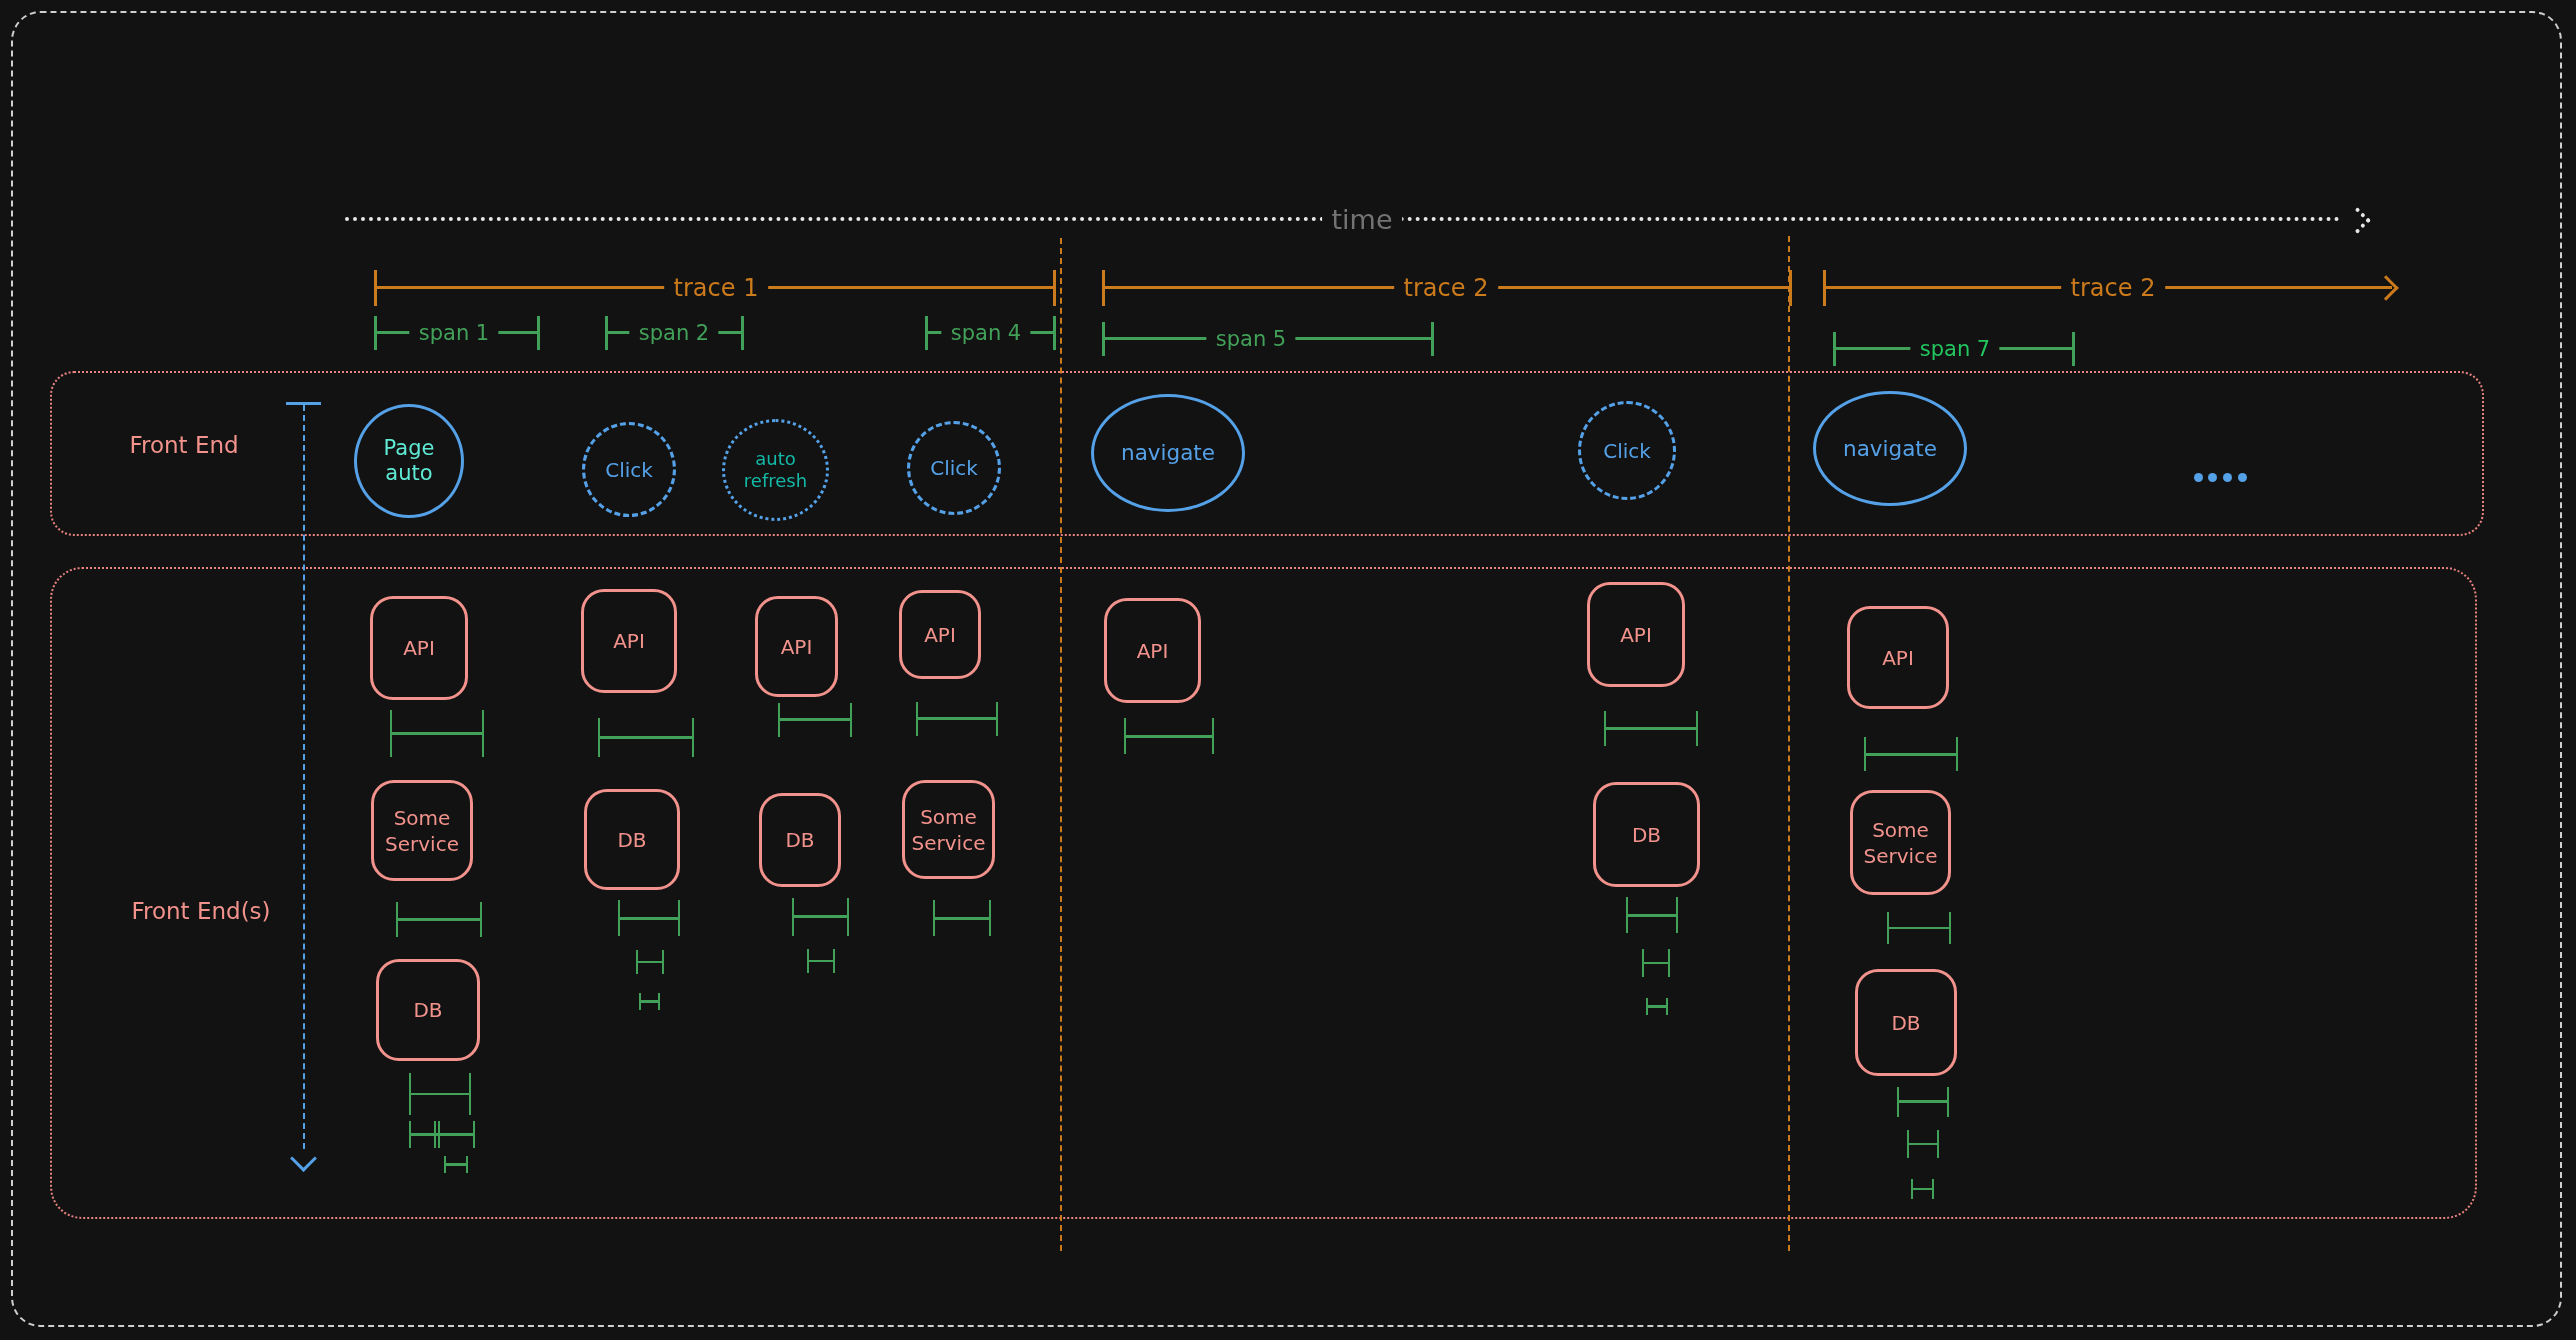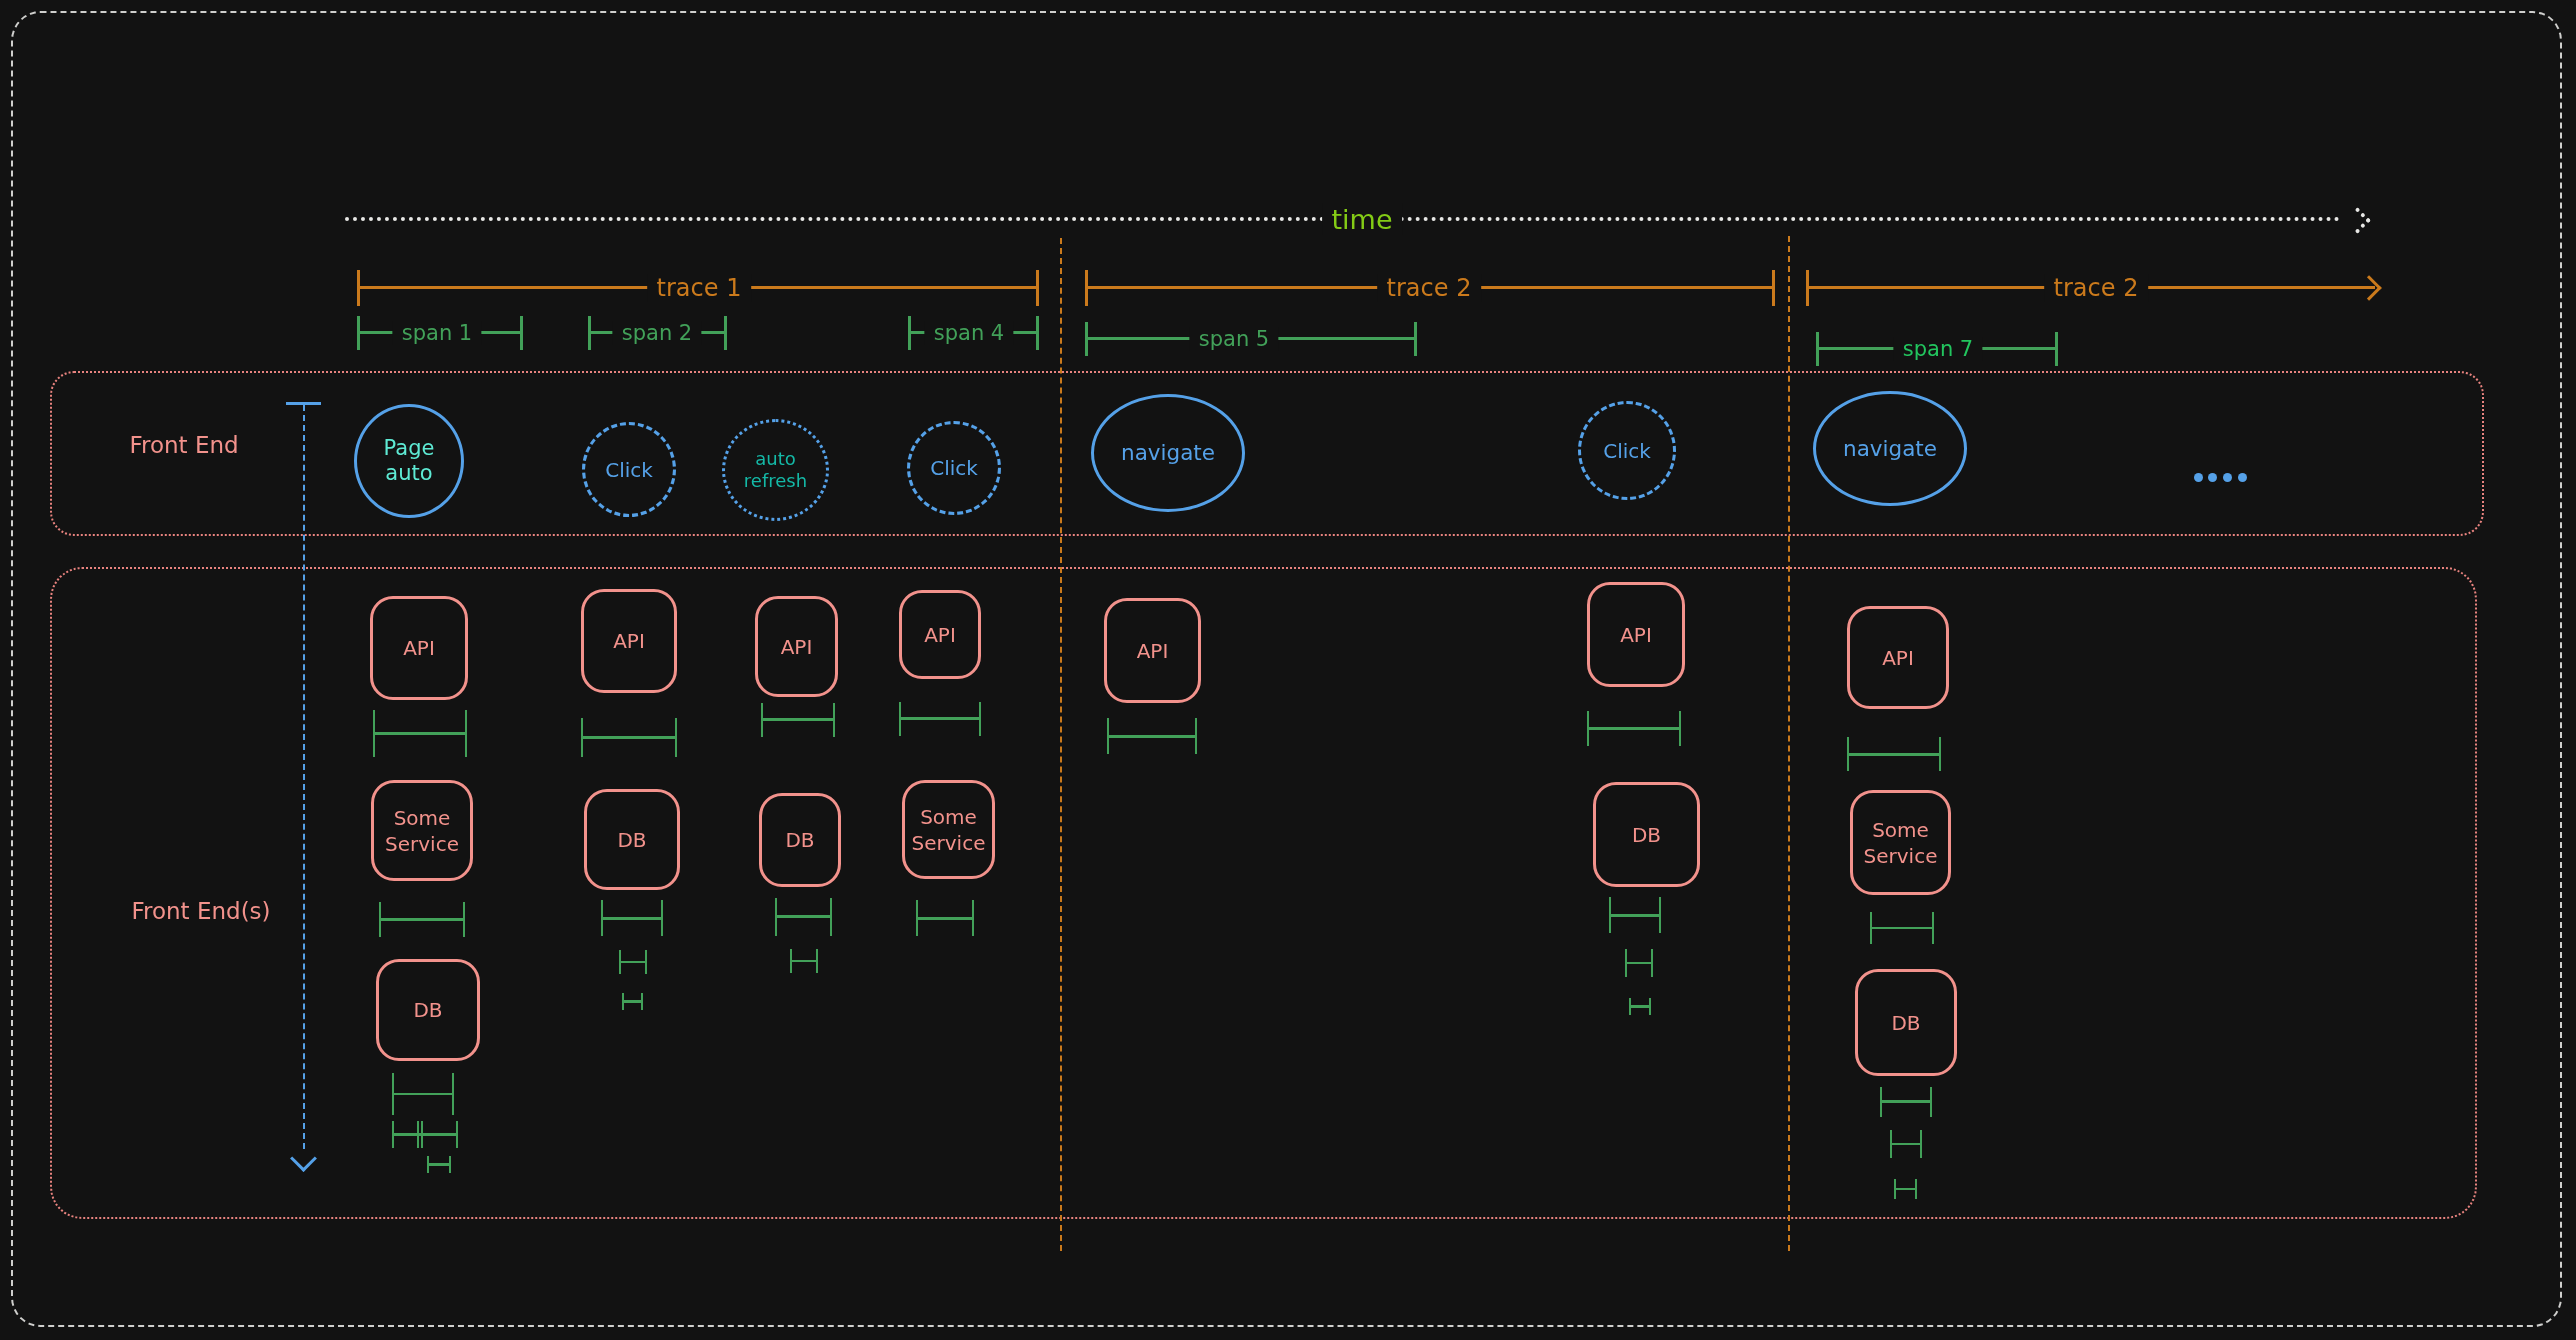--- a/index.html
+++ b/index.html
@@ -14,21 +14,21 @@
 
   .lane-box{position:absolute;border:2.7px dotted #e8837f;box-sizing:border-box;}
   .lane-box.front{left:50px;top:371px;width:2434px;height:165px;border-radius:24px;}
   .lane-box.back{left:50px;top:567px;width:2427px;height:652px;border-radius:32px;}
 
   .lane-label{position:absolute;transform:translate(-50%,-50%);color:#f2928c;
               font-size:23px;white-space:nowrap;}
   .lane-label.front{left:184px;top:445px;}
   .lane-label.back{left:201px;top:911px;}
 
-  .hbracket{position:absolute;box-sizing:border-box;}
+  .hbracket{position:absolute;box-sizing:border-box;margin-left:17px;}
   .hline{position:absolute;left:0;right:0;}
   .line-label{position:absolute;transform:translate(-50%,-50%);background:#121212;
               padding:0 9.4px;white-space:nowrap;}
 
   .ellipse{position:absolute;box-sizing:border-box;border-width:3.4px;border-radius:50%;
            display:flex;flex-direction:column;align-items:center;justify-content:center;
            text-align:center;line-height:1.2;}
   .box{position:absolute;box-sizing:border-box;border:3.4px solid;border-radius:23px;
        display:flex;flex-direction:column;align-items:center;justify-content:center;
        text-align:center;line-height:1.3;font-size:20px;}
@@ -36,21 +36,21 @@
 </head>
 <body>
 
 <div id="canvas">
   <div class="frame"></div>
   <div class="lane-box front"></div>
   <div class="lane-box back"></div>
   <div class="lane-label front">Front End</div>
   <div class="lane-label back">Front End(s)</div>
 <div style="position: absolute; left: 345px; top: 217px; width: 1996px; border-top: 4.7px dotted rgb(231, 231, 229);"></div>
-    <div class="line-label" style="left: 1362px; top: 219px; color: #84cc16; font-size: 27px;">time</div>
+    <div class="line-label" style="left: 1362px; top: 219px; color: #737373; font-size: 27px;">time</div>
     <div style="position: absolute; left: 2348px; top: 211px; width: 14.8px; height: 14.8px; border-right: 4px dotted rgb(231, 231, 229); border-bottom: 4px dotted rgb(231, 231, 229); transform: rotate(-45deg);"></div>
     <div class="hbracket" style="left: 357px; top: 270px; width: 682px; height: 36px; border-left: 3.4px solid rgb(203, 122, 28); border-right: 3.4px solid rgb(203, 122, 28);">
       <div class="hline" style="top: 16px; height: 3.4px; background: rgb(203, 122, 28);"></div>
       <div class="line-label" style="left: 339px; top: 18px; color: rgb(203, 122, 28); font-size: 24px;">trace 1</div>
     </div>
     <div class="hbracket" style="left: 1085px; top: 270px; width: 690px; height: 36px; border-left: 3.4px solid rgb(203, 122, 28); border-right: 3.4px solid rgb(203, 122, 28);">
       <div class="hline" style="top: 16px; height: 3.4px; background: rgb(203, 122, 28);"></div>
       <div class="line-label" style="left: 341px; top: 18px; color: rgb(203, 122, 28); font-size: 24px;">trace 2</div>
     </div>
     <div class="hbracket" style="left: 1806px; top: 270px; width: 569px; height: 36px; border-left: 3.4px solid rgb(203, 122, 28);">

